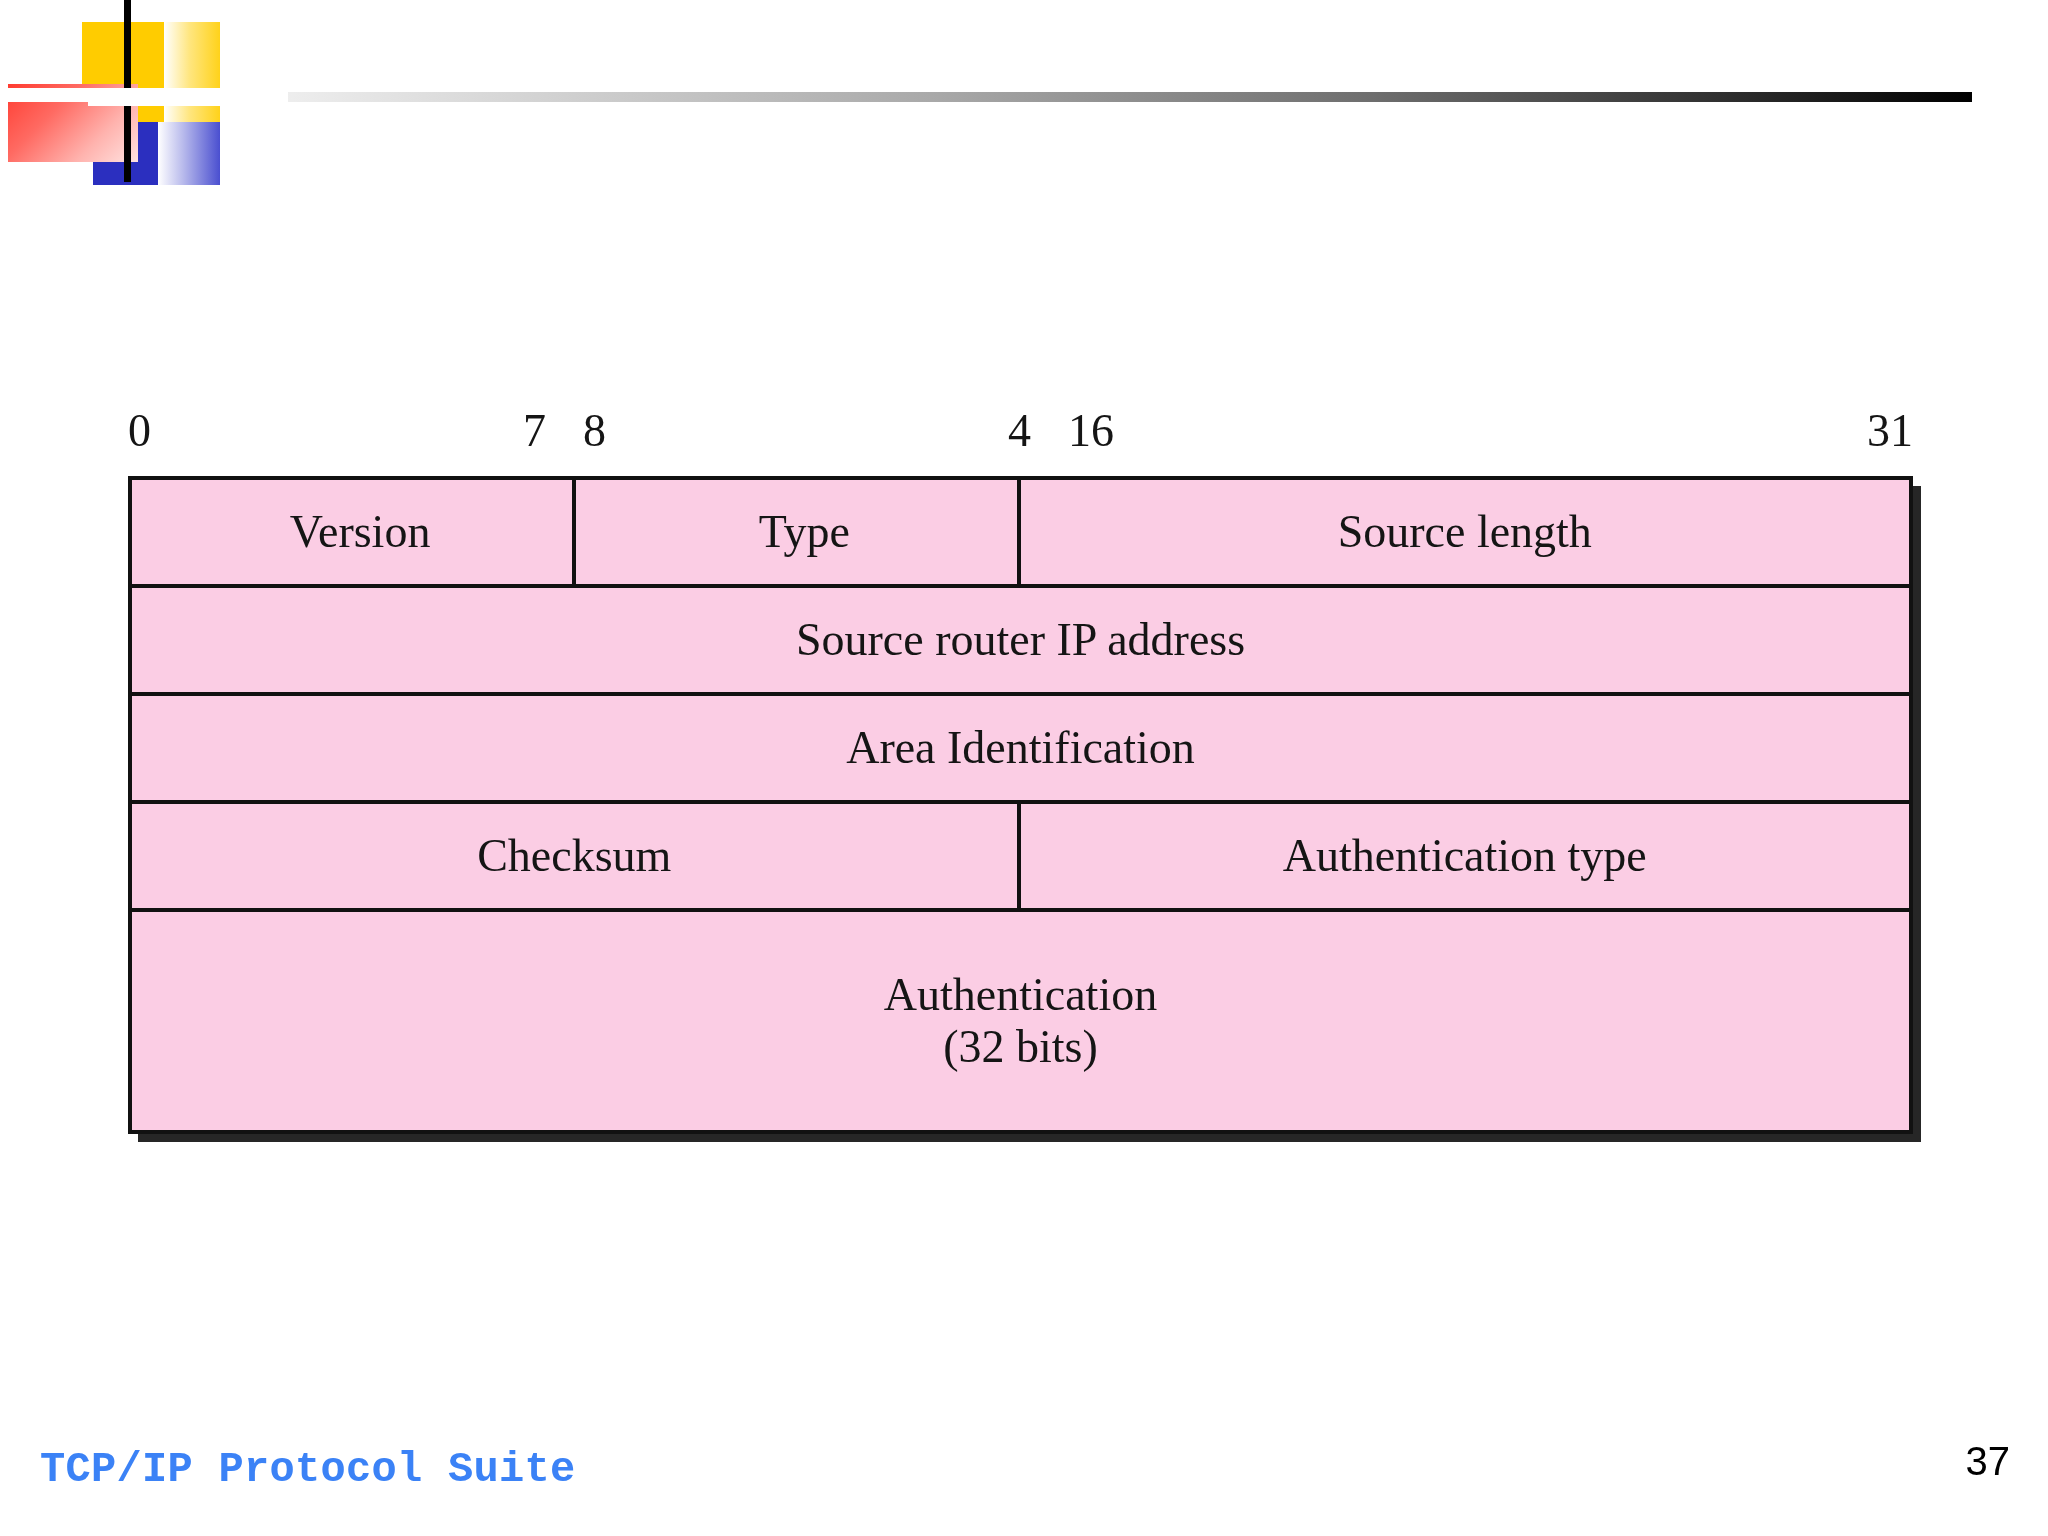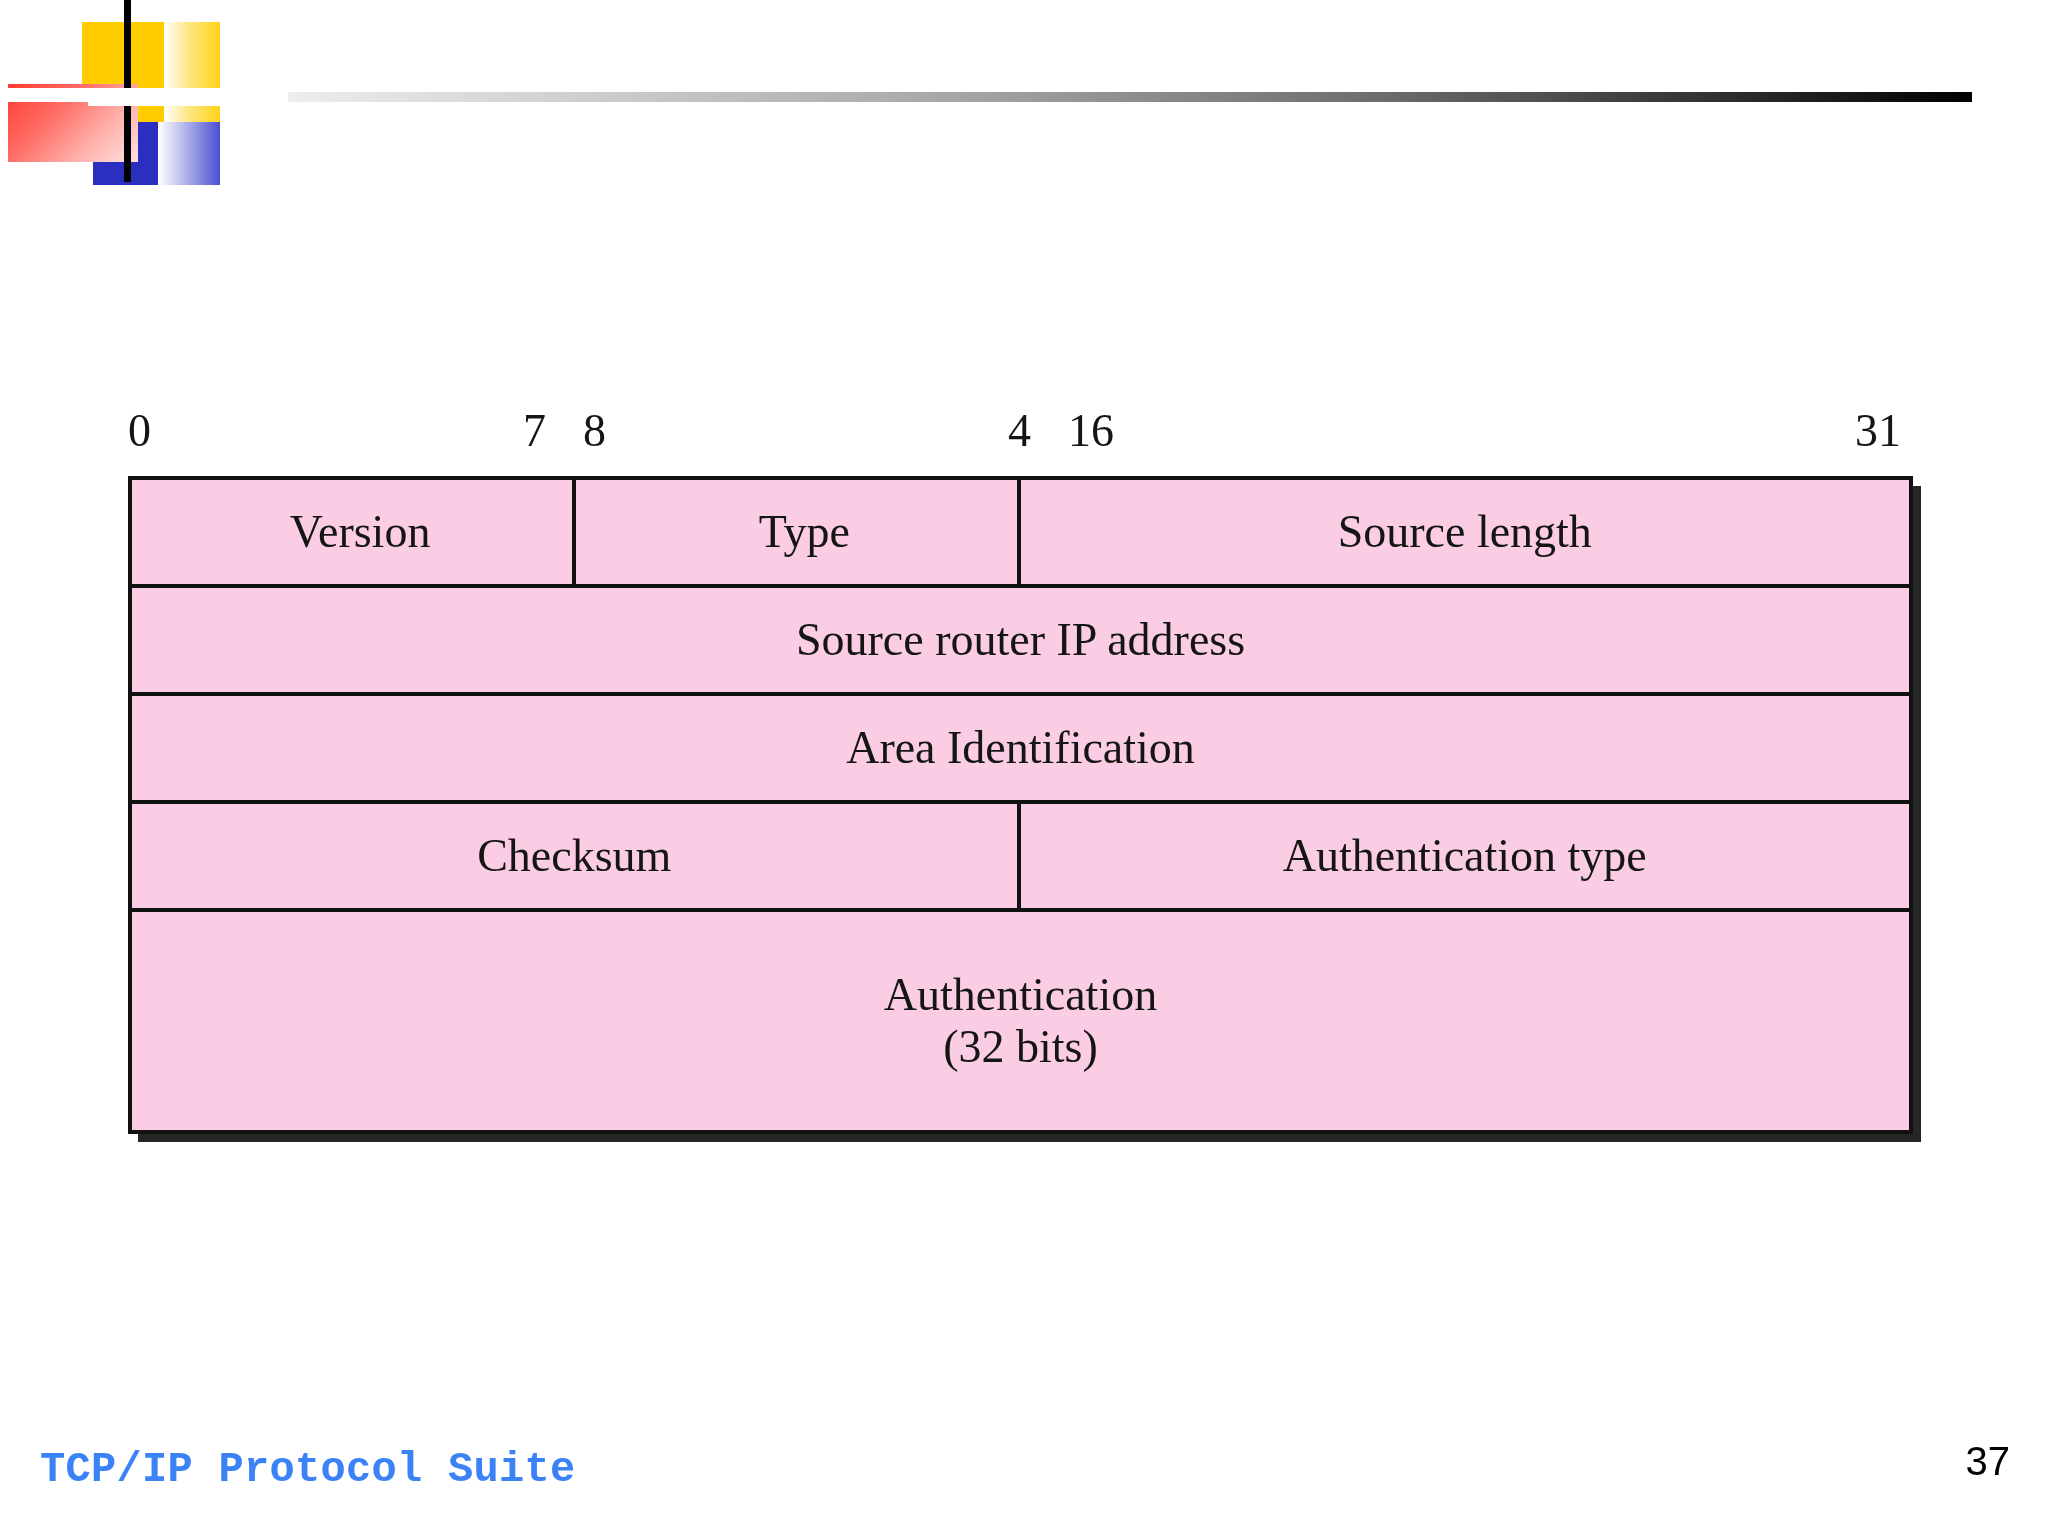--- a/index.html
+++ b/index.html
@@ -115,21 +115,21 @@
     position: absolute;
     font-size: 46px;
     color: #151515;
     line-height: 1;
   }
   .tick-0  { left: 0px; }
   .tick-7  { left: 395px; }
   .tick-8  { left: 455px; }
   .tick-15 { left: 880px; }
   .tick-16 { left: 940px; }
-  .tick-31 { right: 12px; }
+  .tick-31 { right: 0px; }
 
   
   .packet {
     position: absolute;
     left: 128px;
     top: 476px;
     width: 1785px;
     border: 4px solid #111111;
     box-sizing: border-box;
     box-shadow: 9px 9px 0 -1px rgba(0,0,0,0.85);

